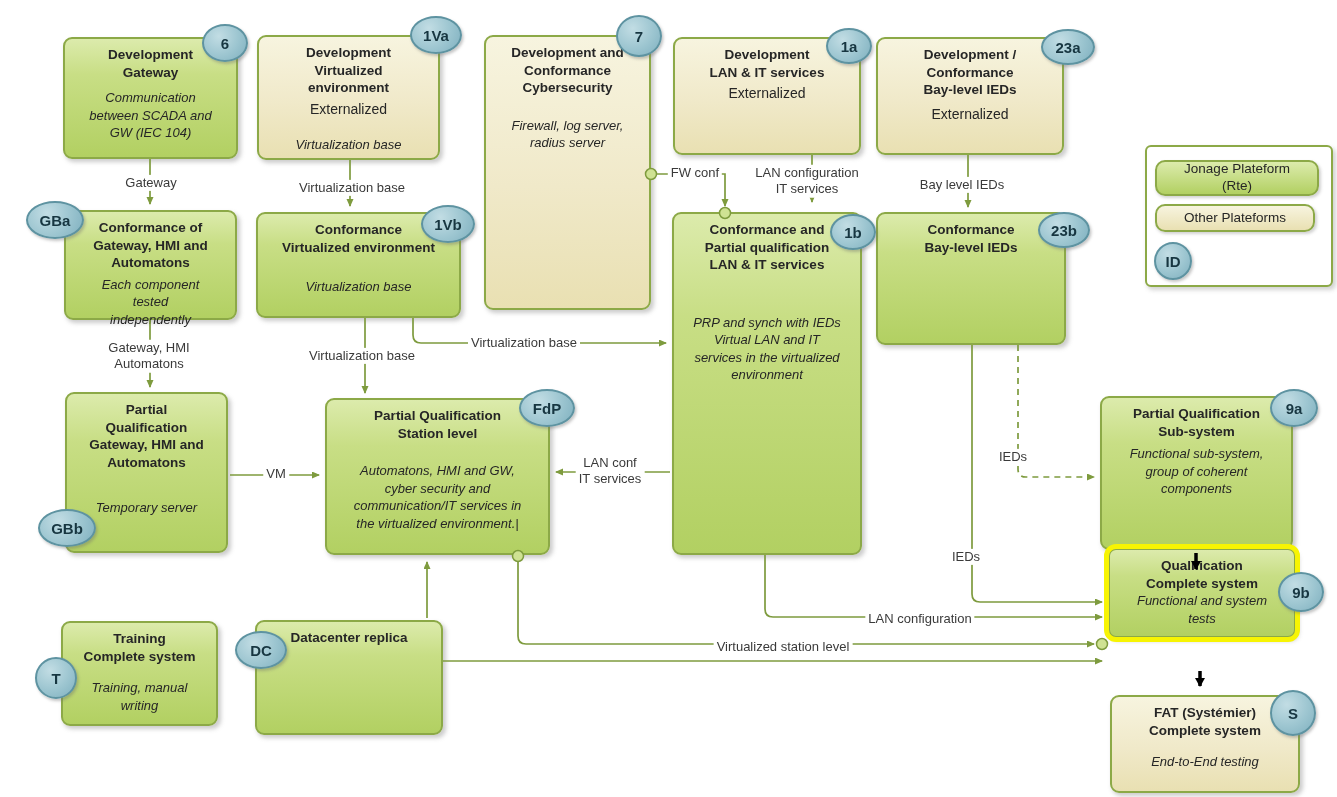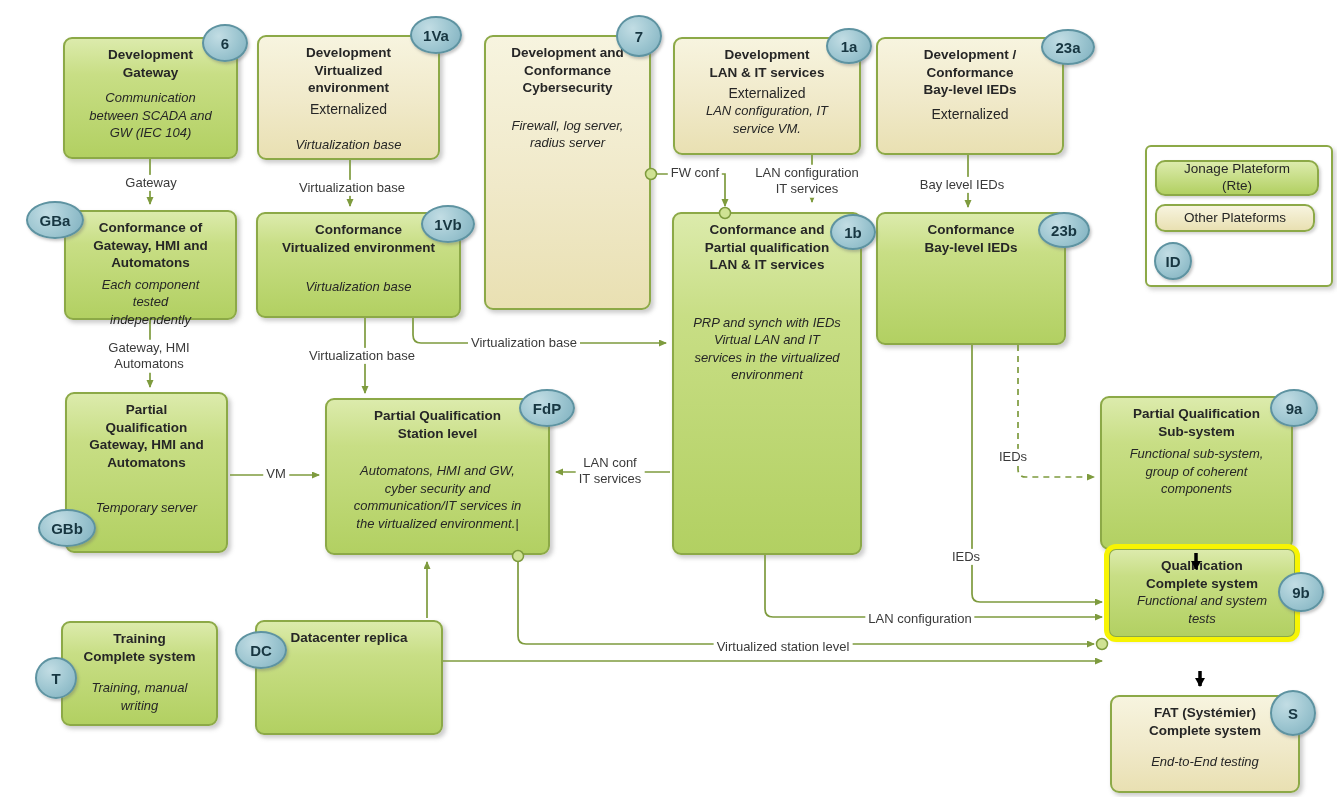--- a/index.html
+++ b/index.html
@@ -57,22 +57,20 @@
 Conformance
 Cybersecurity</div>
     <div class="desc" style="margin-top:20px">Firewall, log server,
 radius server</div>
   </div>
 
   <div class="box beige" style="left:673px;top:37px;width:188px;height:118px">
     <div class="title">Development
 LAN &amp; IT services</div>
     <div class="plain">Externalized</div>
-    <div class="desc">LAN configuration, IT
-service VM.</div>
   </div>
 
   <div class="box beige" style="left:876px;top:37px;width:188px;height:118px">
     <div class="title">Development /
 Conformance
 Bay-level IEDs</div>
     <div class="plain" style="margin-top:6px">Externalized</div>
   </div>
 
   <div class="box green" style="left:64px;top:210px;width:173px;height:110px">

